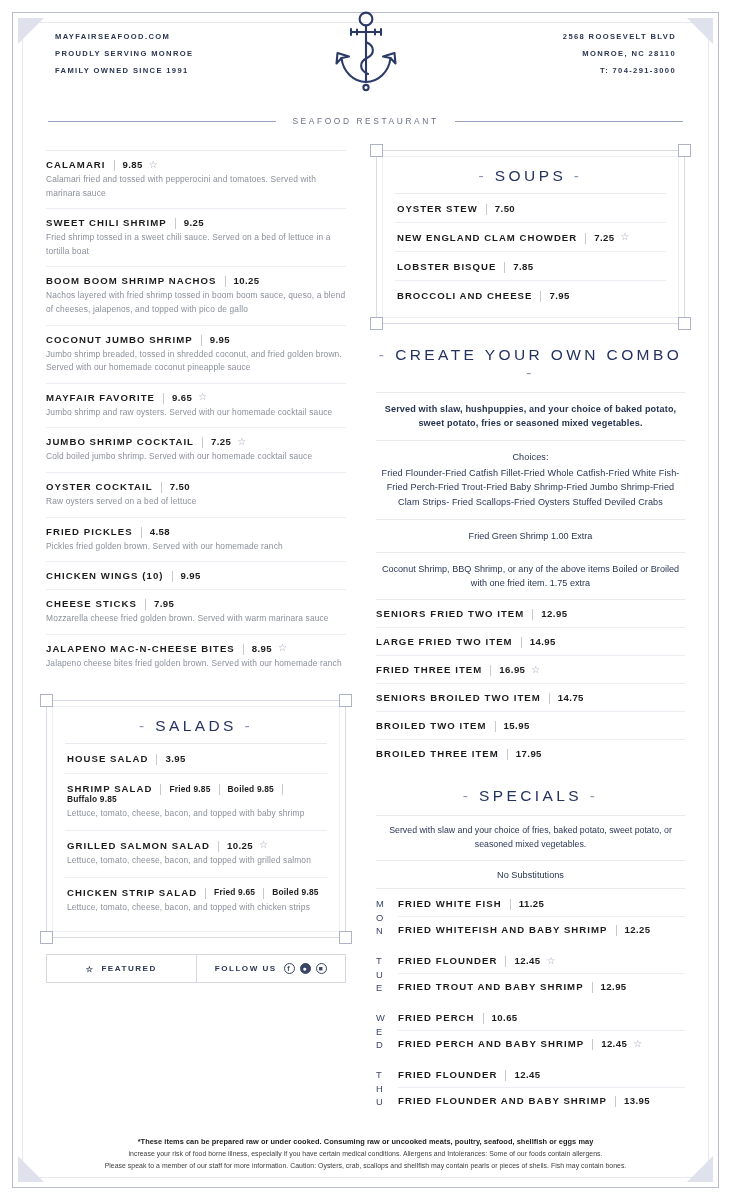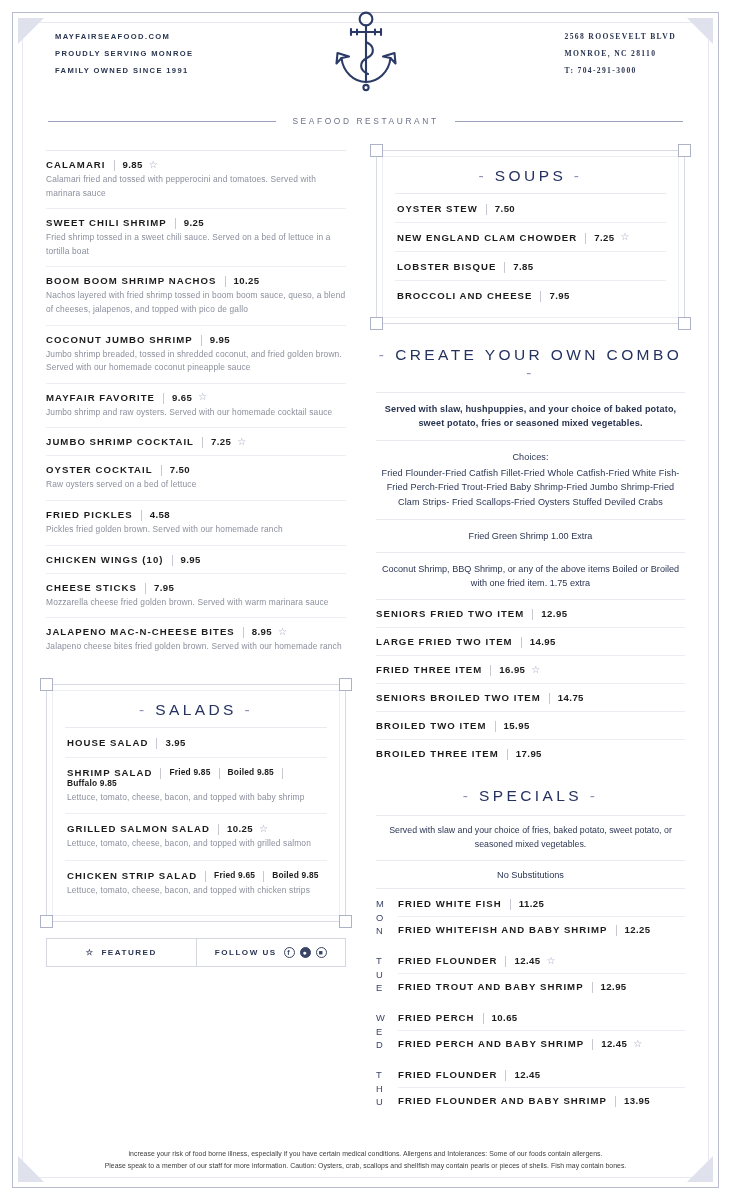--- a/index.html
+++ b/index.html
@@ -32,21 +32,21 @@
     position:absolute; left:22px; top:22px; right:22px; bottom:22px;
     border: 1px solid #e7e8f0;
   }
 
   .content { position: absolute; left: 0; top: 0; width: 731px; height: 1200px; padding: 0 46px; }
 
   
   .header { position: relative; height: 110px; padding-top: 22px; }
   .hdr-col { position:absolute; top:28px; font-size: 7.6px; letter-spacing: 1.35px; line-height: 17px; color:#2a3550; font-weight:600; }
   .hdr-left { left: 9px; text-align: left; }
-  .hdr-right { right: 9px; text-align: left; font-family: Liberation Serif, serif; }
+  .hdr-right { right: 9px; text-align: right; }
   .logo { position:absolute; left:50%; top:8px; transform:translateX(-50%); width: 78px; height: 86px; }
 
   .brandline { display:flex; align-items:center; gap:16px; margin-top: 6px; padding: 0 2px;}
   .brandline .ln { flex: 1 1 auto; height:1px; background:#9ba0bd; }
   .brandline .tx { font-size: 8.4px; letter-spacing: 2.6px; color:#6c7189; white-space:nowrap; }
 
   
   .cols { display:flex; gap: 30px; margin-top: 24px; }
   .col-left { width: 300px; }
   .col-right { width: 310px; }
@@ -234,20 +234,21 @@
               </div>
               <div class="idesc">Jumbo shrimp and raw oysters. Served with our homemade cocktail sauce</div>
             </div>
             <div class="item">
               <div class="item-head">
                 <span class="iname">JUMBO SHRIMP COCKTAIL</span>
                 <span class="sep"></span>
                 <span class="iprice">7.25</span>
                 <span class="star">☆</span>
               </div>
+              <div class="idesc">Cold boiled jumbo shrimp. Served with our homemade cocktail sauce</div>
             </div>
             <div class="item">
               <div class="item-head">
                 <span class="iname">OYSTER COCKTAIL</span>
                 <span class="sep"></span>
                 <span class="iprice">7.50</span>
               </div>
               <div class="idesc">Raw oysters served on a bed of lettuce</div>
             </div>
             <div class="item">
@@ -574,18 +575,19 @@
                   </div>
                 </div>
               </div>
             </div>
         </div>
 
       </div>
     </div>
 
     <div class="disclaimer">
+      <div class="d1">*These items can be prepared raw or under cooked. Consuming raw or uncooked meats, poultry, seafood, shellfish or eggs may</div>
       <div class="d2">increase your risk of food borne illness, especially if you have certain medical conditions. Allergens and Intolerances: Some of our foods contain allergens.</div>
       <div class="d2">Please speak to a member of our staff for more information. Caution: Oysters, crab, scallops and shellfish may contain pearls or pieces of shells. Fish may contain bones.</div>
     </div>
 
   </div>
 </div>
 
 </body></html>

